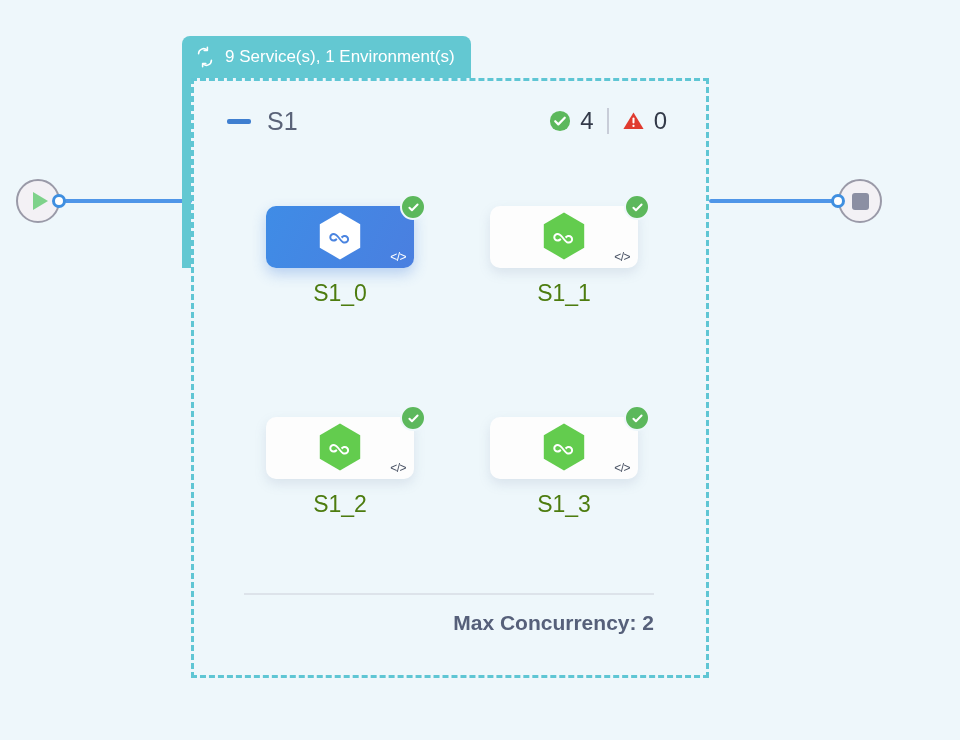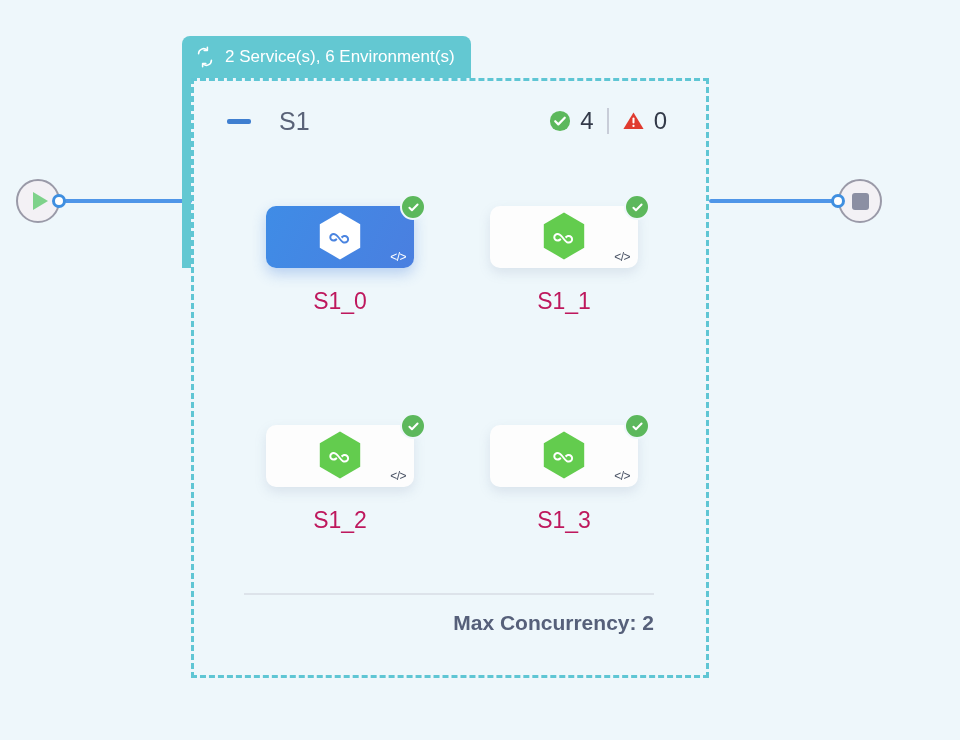--- a/index.html
+++ b/index.html
@@ -129,21 +129,21 @@
     width: 440px;
     height: 40px;
     display: flex;
     align-items: center;
     justify-content: space-between;
   }
 
   .collapse-area {
     display: flex;
     align-items: center;
-    gap: 28px;
+    gap: 16px;
   }
   .collapse-icon {
     width: 24px;
     height: 5px;
     background: #3f7fd0;
     border-radius: 2px;
     display: block;
   }
   .group-name {
     font-size: 25px;
@@ -222,23 +222,23 @@
     right: 8px;
     bottom: 4px;
     font-size: 12px;
     font-family: "Liberation Sans", sans-serif;
     letter-spacing: -0.5px;
   }
   .node-card.selected .code-glyph { color: #ffffff; }
   .node-card.plain .code-glyph { color: #4a5365; }
 
   .node-label {
-    margin-top: 20px;
+    margin-top: 12px;
     font-size: 23px;
-    color: #be185d;
+    color: #4d7c0f;
   }
 
   
   .group-divider {
     position: absolute;
     left: 62px;
     top: 557px;
     width: 410px;
     height: 2px;
     background: #dde3ea;
@@ -276,21 +276,21 @@
 
     <div class="group-left-strip"></div>
 
     <div class="group-tab">
       <svg class="tab-icon" width="22" height="22" viewBox="0 0 24 24" fill="none" stroke="#ffffff" stroke-width="1.7" stroke-linecap="round" stroke-linejoin="round">
         <path d="M5 8.5a5.5 5.5 0 0 1 9.4-3.9"></path>
         <polyline points="14.6 1.4 14.6 4.9 11.1 4.9"></polyline>
         <path d="M19 15.5a5.5 5.5 0 0 1-9.4 3.9"></path>
         <polyline points="9.4 22.6 9.4 19.1 12.9 19.1"></polyline>
       </svg>
-      <span>2 Service(s), 6 Environment(s)</span>
+      <span>9 Service(s), 1 Environment(s)</span>
     </div>
 
     <div class="group-body"></div>
 
     <div class="group-header">
       <div class="collapse-area">
         <span class="collapse-icon"></span>
         <span class="group-name">S1</span>
       </div>
 

